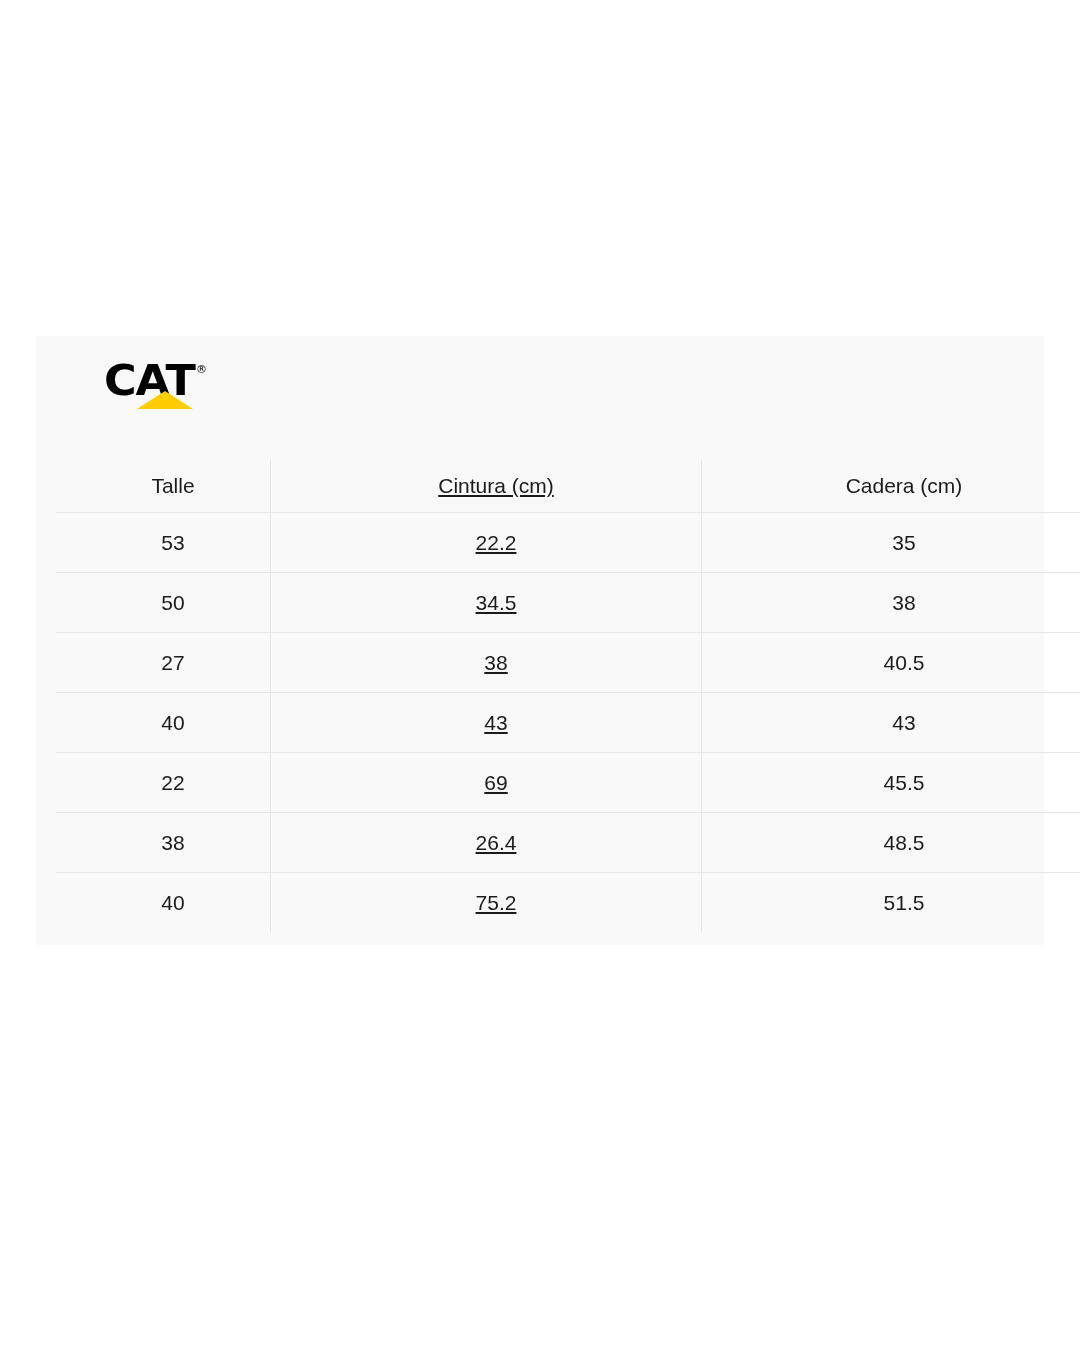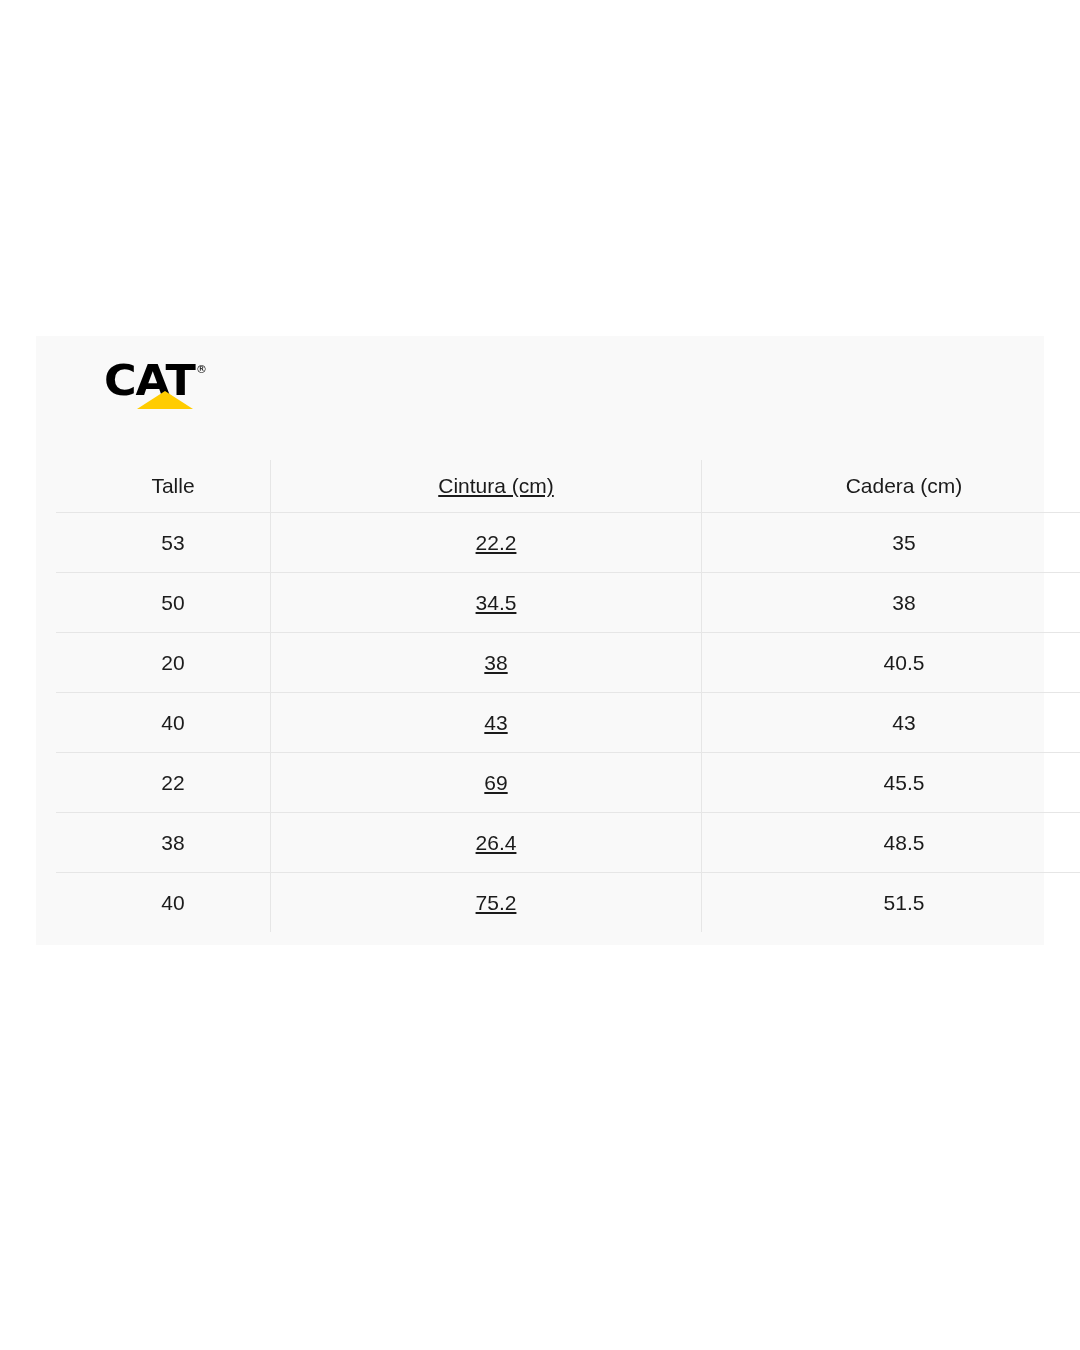--- a/index.html
+++ b/index.html
@@ -142,21 +142,21 @@
           <td class="col-talle">53</td>
           <td class="col-cintura">22.2</td>
           <td class="col-cadera">35</td>
         </tr>
         <tr>
           <td class="col-talle">50</td>
           <td class="col-cintura">34.5</td>
           <td class="col-cadera">38</td>
         </tr>
         <tr>
-          <td class="col-talle">20</td>
+          <td class="col-talle">27</td>
           <td class="col-cintura">38</td>
           <td class="col-cadera">40.5</td>
         </tr>
         <tr>
           <td class="col-talle">40</td>
           <td class="col-cintura">43</td>
           <td class="col-cadera">43</td>
         </tr>
         <tr>
           <td class="col-talle">22</td>

